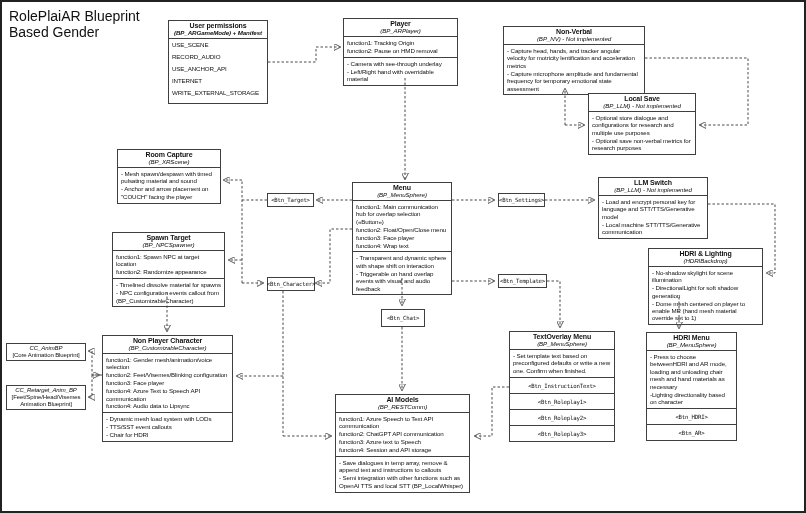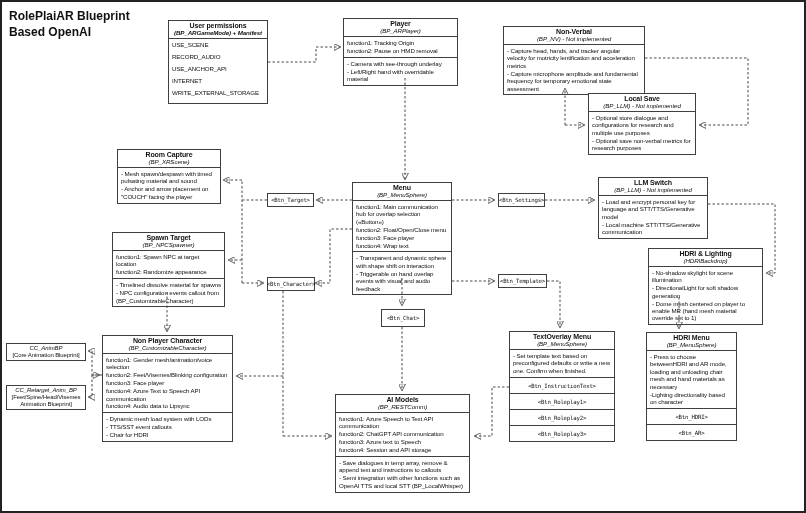--- a/index.html
+++ b/index.html
@@ -1,19 +1,19 @@
 <!DOCTYPE html>
 <html><head>
 <meta charset="utf-8">
 <style>
   html,body{margin:0;padding:0;background:#e8e8e8;}
   #stage{position:relative;width:806px;height:513px;background:#ffffff;overflow:hidden;
          font-family:"Liberation Sans",sans-serif;color:#111;}
   #frame{position:absolute;inset:0;border:2px solid #222;pointer-events:none;z-index:9;}
-  #title{position:absolute;left:9px;top:8px;font-size:12px;font-weight:bold;line-height:16px;z-index:3;}
+  #title{position:absolute;left:9px;top:8px;font-size:14px;font-weight:normal;line-height:16px;z-index:3;}
   .box{position:absolute;background:#fff;border:1px solid #3f3f3f;box-sizing:border-box;z-index:2;}
   .hd{text-align:center;padding:1px 2px 2px;border-bottom:1px solid #3f3f3f;}
   .ttl{font-weight:bold;font-size:7px;letter-spacing:-0.1px;}
   .sub{font-style:italic;font-size:6.2px;letter-spacing:-0.1px;}
   .sec{padding:2px 3px;font-size:6.2px;line-height:7.4px;letter-spacing:-0.12px;}
   .sec + .sec{border-top:1px solid #3f3f3f;}
   .sec > div{margin:0 0 0.5px;}
   .perms > div{margin:0 0 4.5px;}
   .mini{position:absolute;background:#fff;border:1px solid #3f3f3f;box-sizing:border-box;z-index:2;
         display:flex;align-items:center;justify-content:center;
@@ -27,21 +27,21 @@
   svg.wires path{fill:none;stroke:#4a4a4a;stroke-width:1;stroke-dasharray:2.5 2;}
 </style>
 </head>
 <body>
 
 <div id="stage">
   <div id="frame"></div>
 
   <div id="title">
     <div>RolePlaiAR Blueprint</div>
-    <div>Based OpenAI</div>
+    <div>Based Gender</div>
   </div>
 
   <div class="box" style="left:168px;top:20px;width:100px;min-height:76px;">
     <div class="hd">
       <div class="ttl">User permissions</div>
       <div class="sub" style="font-weight:bold;">(BP_ARGameMode) + Manifest</div>
     </div>
     <div class="sec perms">
       <div>USE_SCENE</div>
       <div>RECORD_AUDIO</div>

